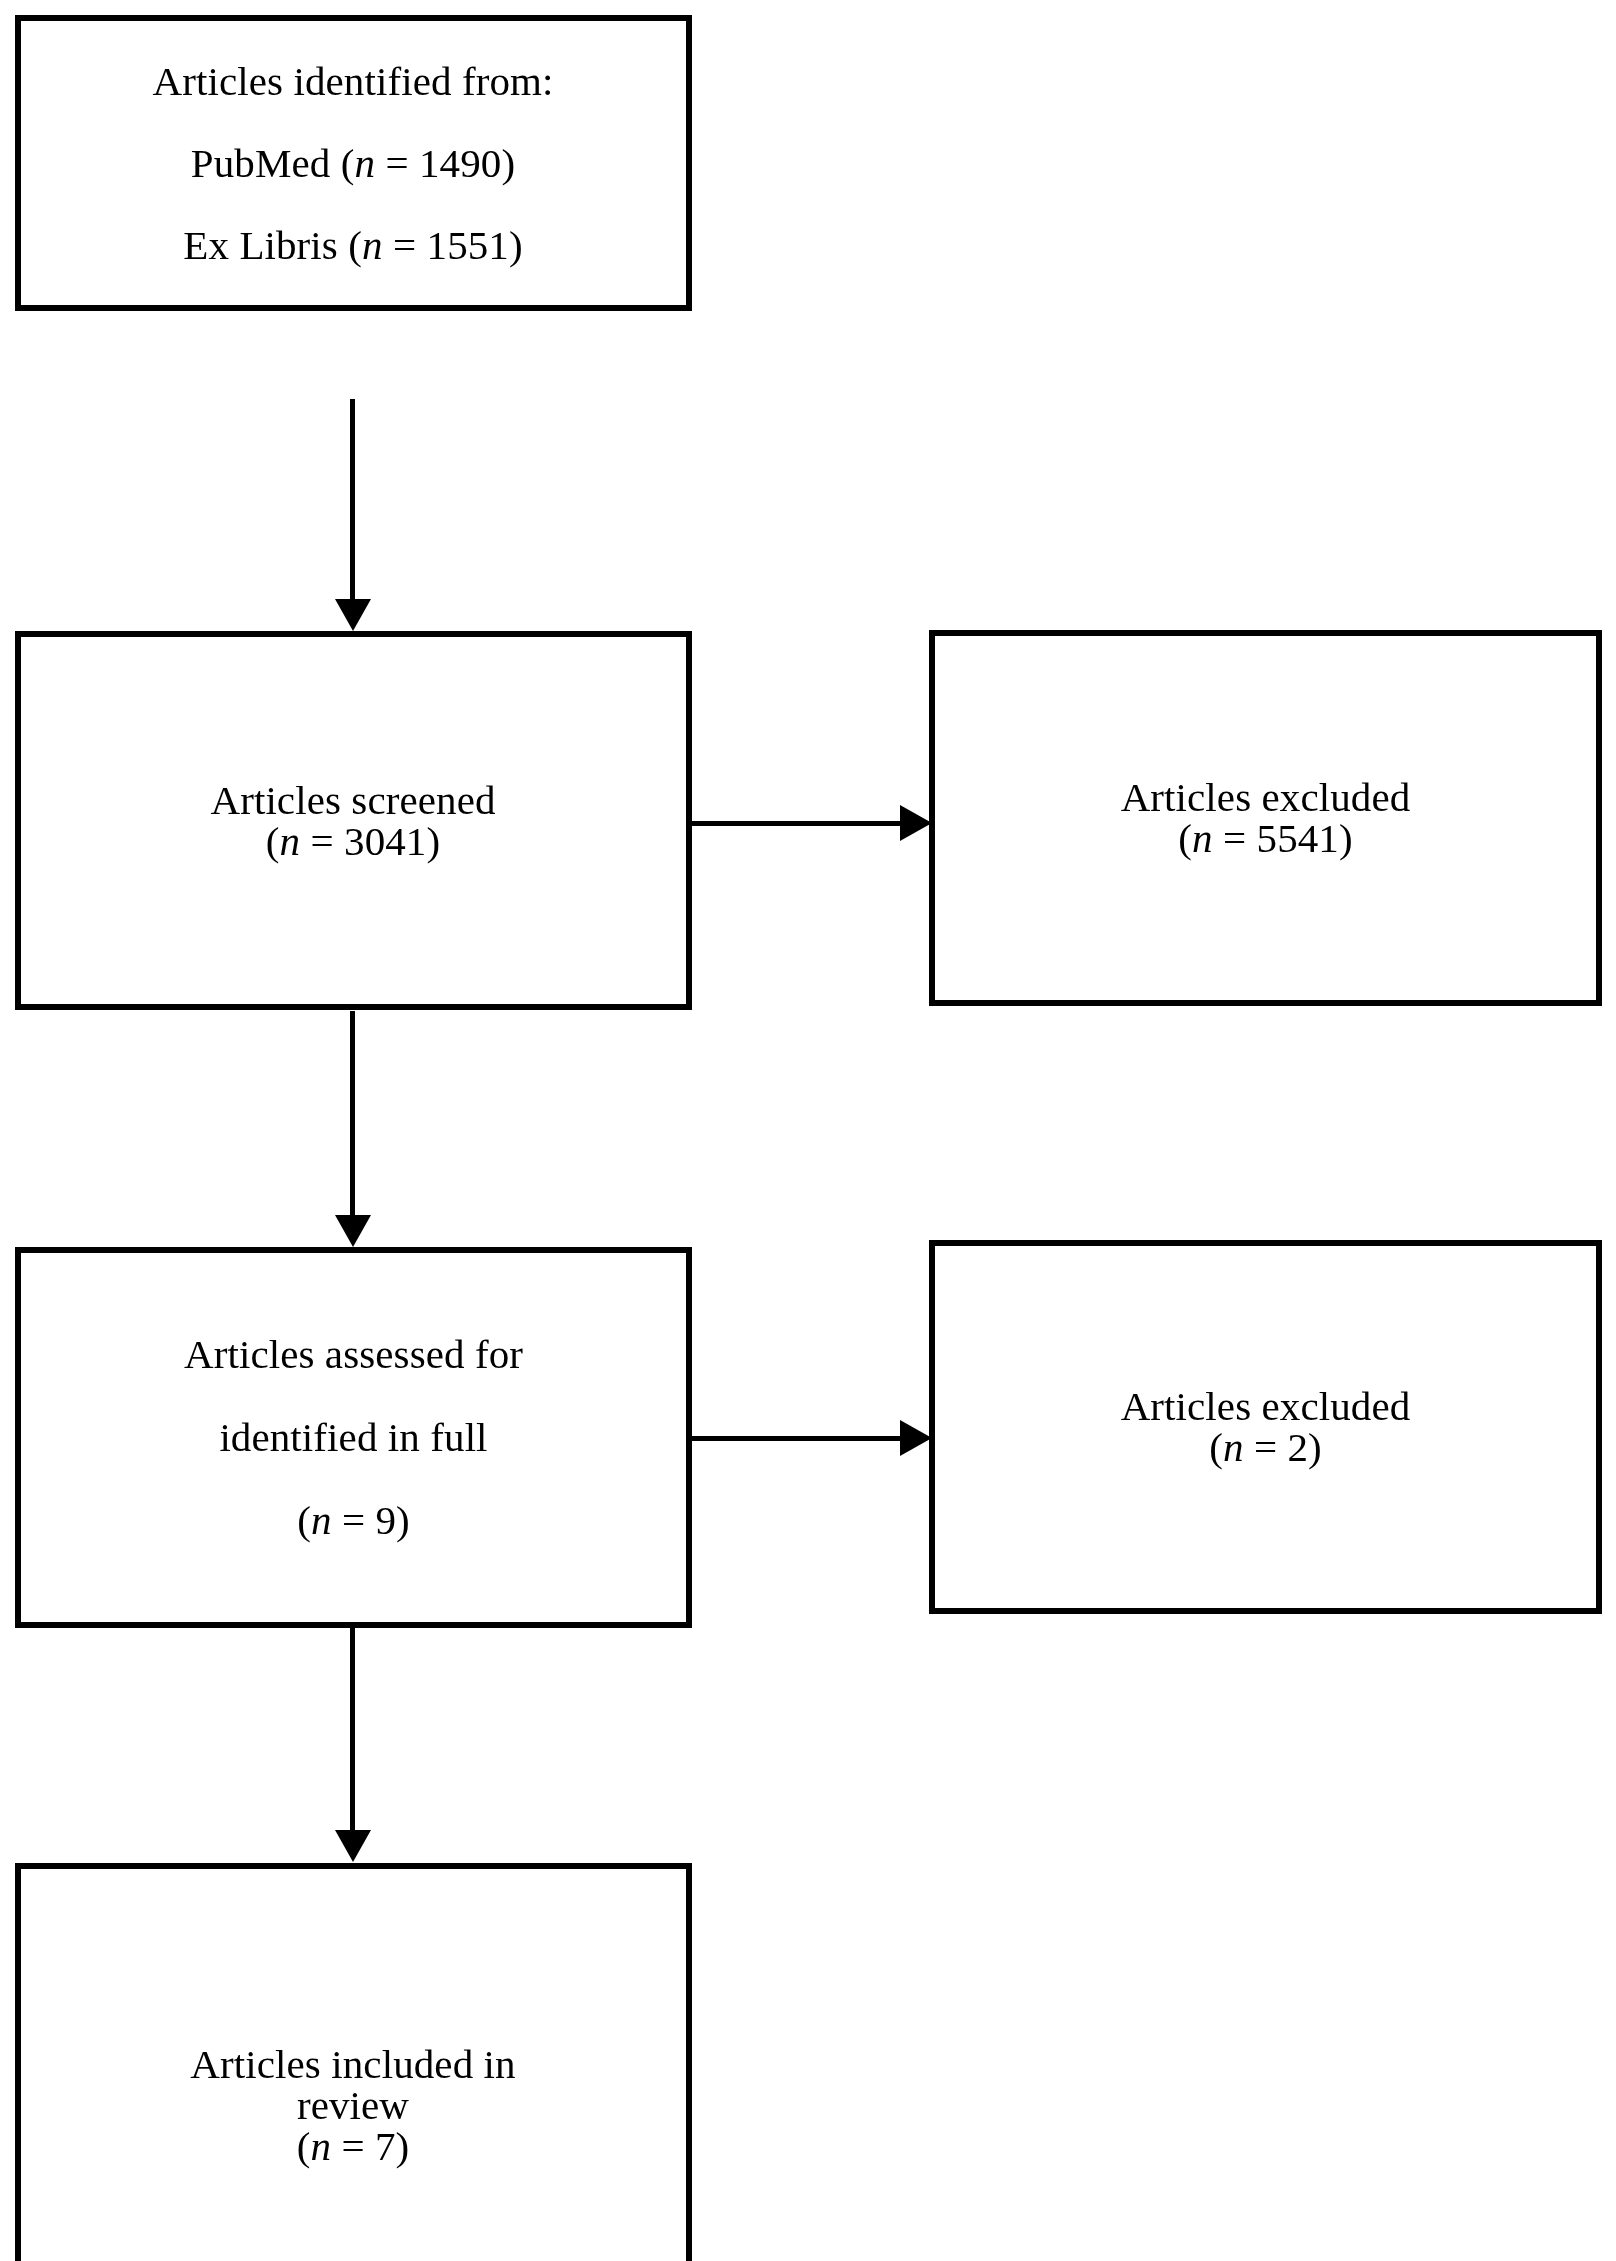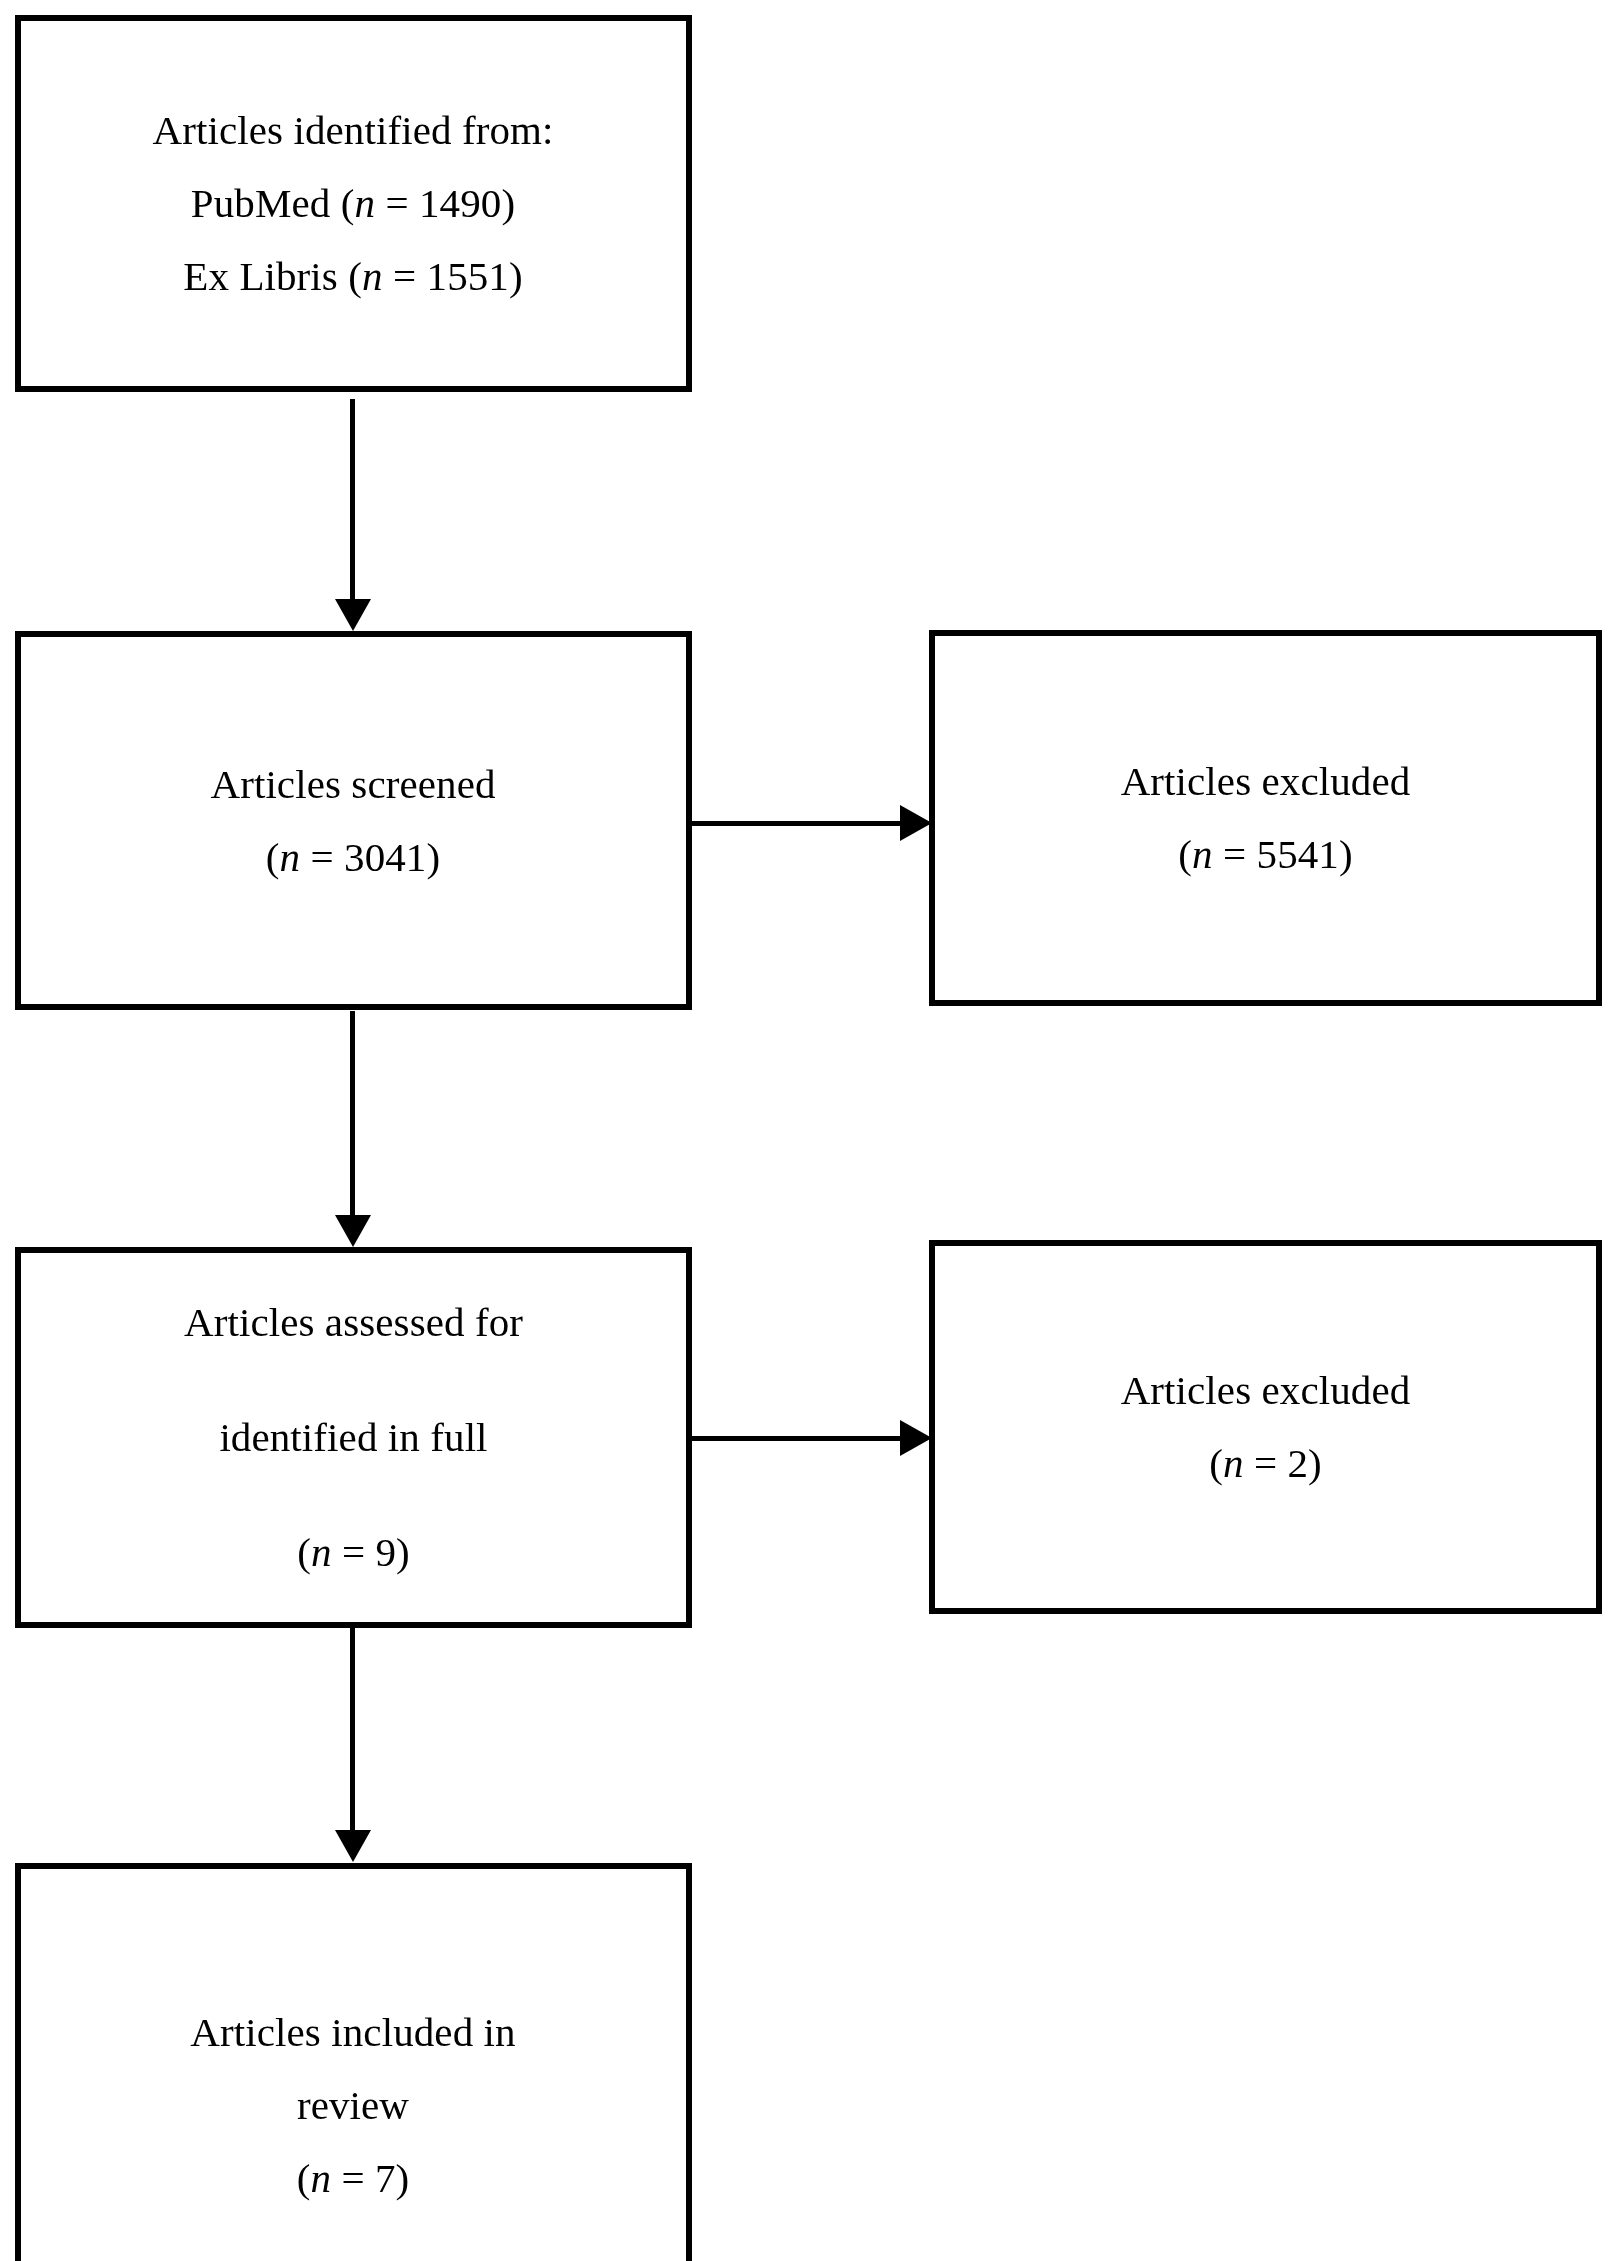--- a/index.html
+++ b/index.html
@@ -29,21 +29,20 @@
     text-align: center;
   }
   .node .line {
     display: block;
     font-size: 41px;
     line-height: 1.0;
     white-space: nowrap;
     letter-spacing: 0.1px;
   }
   .node .line + .line {
-    margin-top: 32px;
   }
   .ital {
     font-style: italic;
   }
   
   .vline {
     position: absolute;
     background: #000000;
     width: 4.8px;
   }
@@ -62,21 +61,21 @@
   }
   .arrow-right {
     position: absolute;
     width: 0;
     height: 0;
     border-top: 18px solid transparent;
     border-bottom: 18px solid transparent;
     border-left: 32px solid #000000;
   }
   
-  #node-identified { left: 14.5px;   top: 15px;   width: 677px;  height: 377px; }
+  #node-identified { left: 14.5px;   top: 15px;   width: 677px;  height: 296px; gap: 41px; }
   #node-screened   { left: 14.5px;   top: 631px;  width: 677px;  height: 379px; text-align: center; }
   #node-excluded-1 { left: 929px; top: 630px;  width: 673px;  height: 376px; }
   #node-eligibility{ left: 15px;   top: 1247px; width: 677px;  height: 381px; gap: 42px; }
   #node-excluded-2 { left: 929px; top: 1240px; width: 673px;  height: 374px; }
   #node-included   { left: 14.5px;   top: 1863px; width: 677px;  height: 485px; }
   
   #conn-v1 { left: 350px; top: 399px;  height: 203px; }
   #conn-a1 { left: 335px; top: 599px; }
   #conn-v2 { left: 350px; top: 1011px; height: 204px; }
   #conn-a2 { left: 335px; top: 1215px; }

